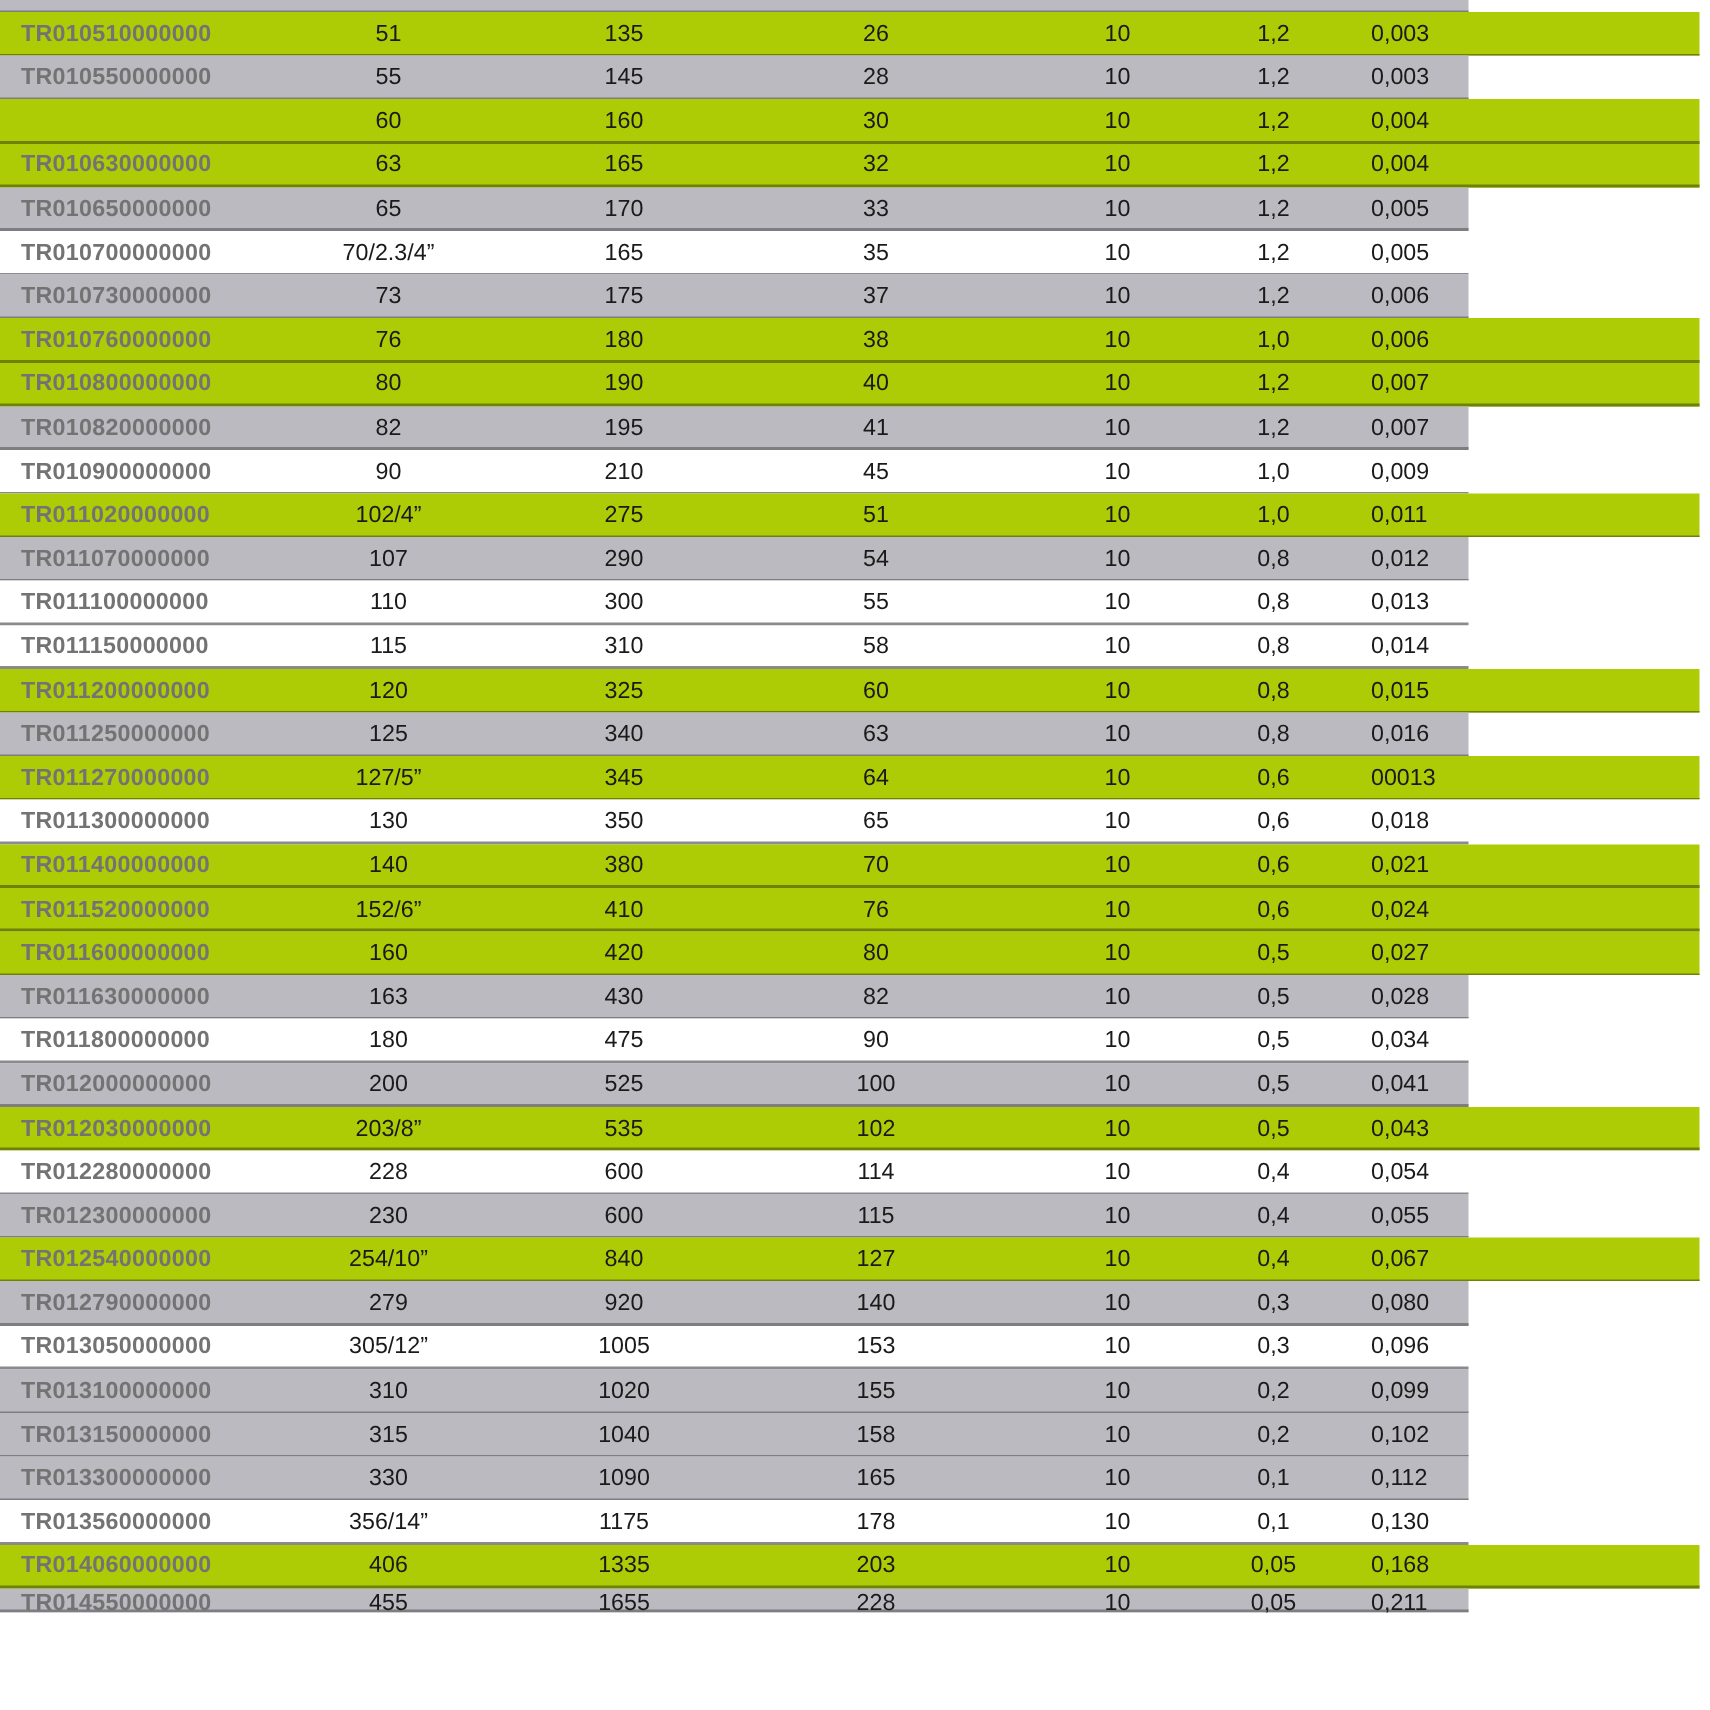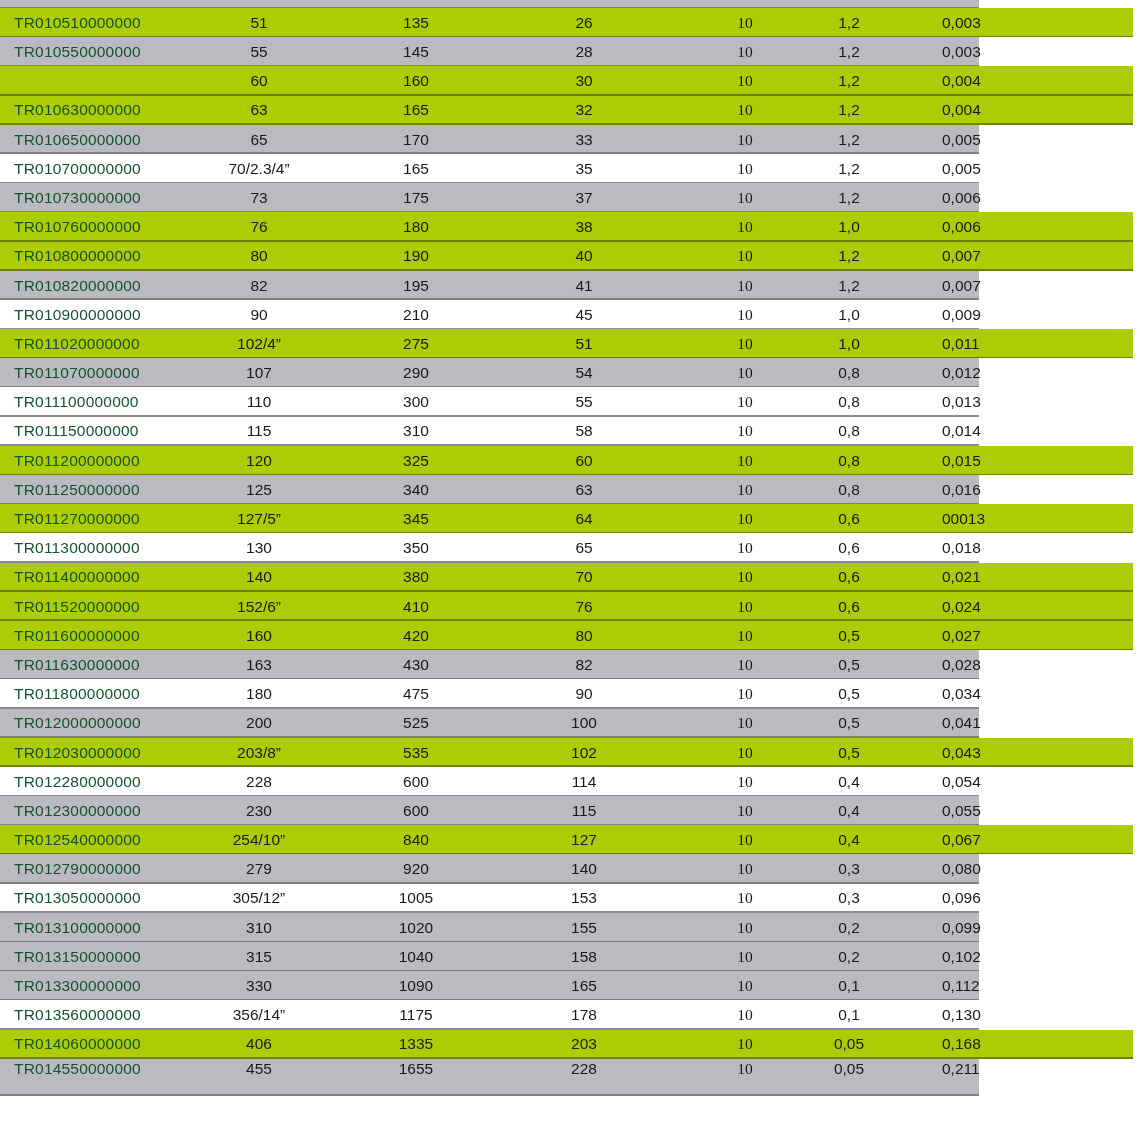--- a/index.html
+++ b/index.html
@@ -72,31 +72,31 @@
     font-size: 15.5px;
     white-space: nowrap;
     line-height: 1;
   }
 
   
   .c-code {
     left: 14px;
     width: 230px;
     justify-content: flex-start;
-    font-weight: normal;
+    font-weight: bold;
     font-size: 15.5px;
     letter-spacing: 0.2px;
-    color: #14532d;
+    color: #737373;
   }
   .c-dn    { left: 188px; width: 142px; justify-content: center; }
   .c-l     { left: 352px; width: 128px; justify-content: center; }
   .c-b     { left: 520px; width: 128px; justify-content: center; }
-  .c-pcs   { left: 690px; width: 110px; justify-content: center; font-family: Liberation Serif, serif; }
+  .c-pcs   { left: 690px; width: 110px; justify-content: center; }
   .c-bar   { left: 806px; width: 86px;  justify-content: center; }
-  .c-kg    { left: 936px; width: 92px;  justify-content: flex-start; padding-left: 6px; }
+  .c-kg    { left: 908px; width: 92px;  justify-content: flex-start; padding-left: 6px; }
 
   
   .sliver {
     position: relative;
     height: 8px;
     width: 1140px;
   }
   .sliver .band {
     position: absolute;
     left: 0; top: 0; bottom: 0;
@@ -105,21 +105,21 @@
   }
   .sliver .rule {
     position: absolute;
     left: 0; bottom: 0;
     height: 1.5px;
     width: 979px;
     background: #7d7d82;
   }
 
   
-  .row.clipped { height: 37px; overflow: hidden; }
+  .row.clipped { height: 16px; overflow: hidden; }
   .row.clipped .cell { top: -5px; bottom: auto; height: 29px; }
 </style>
 </head>
 <body>
 
 <div id="table-root">
   <div class="sliver">
     <div class="band"></div>
     <div class="rule"></div>
   </div>

